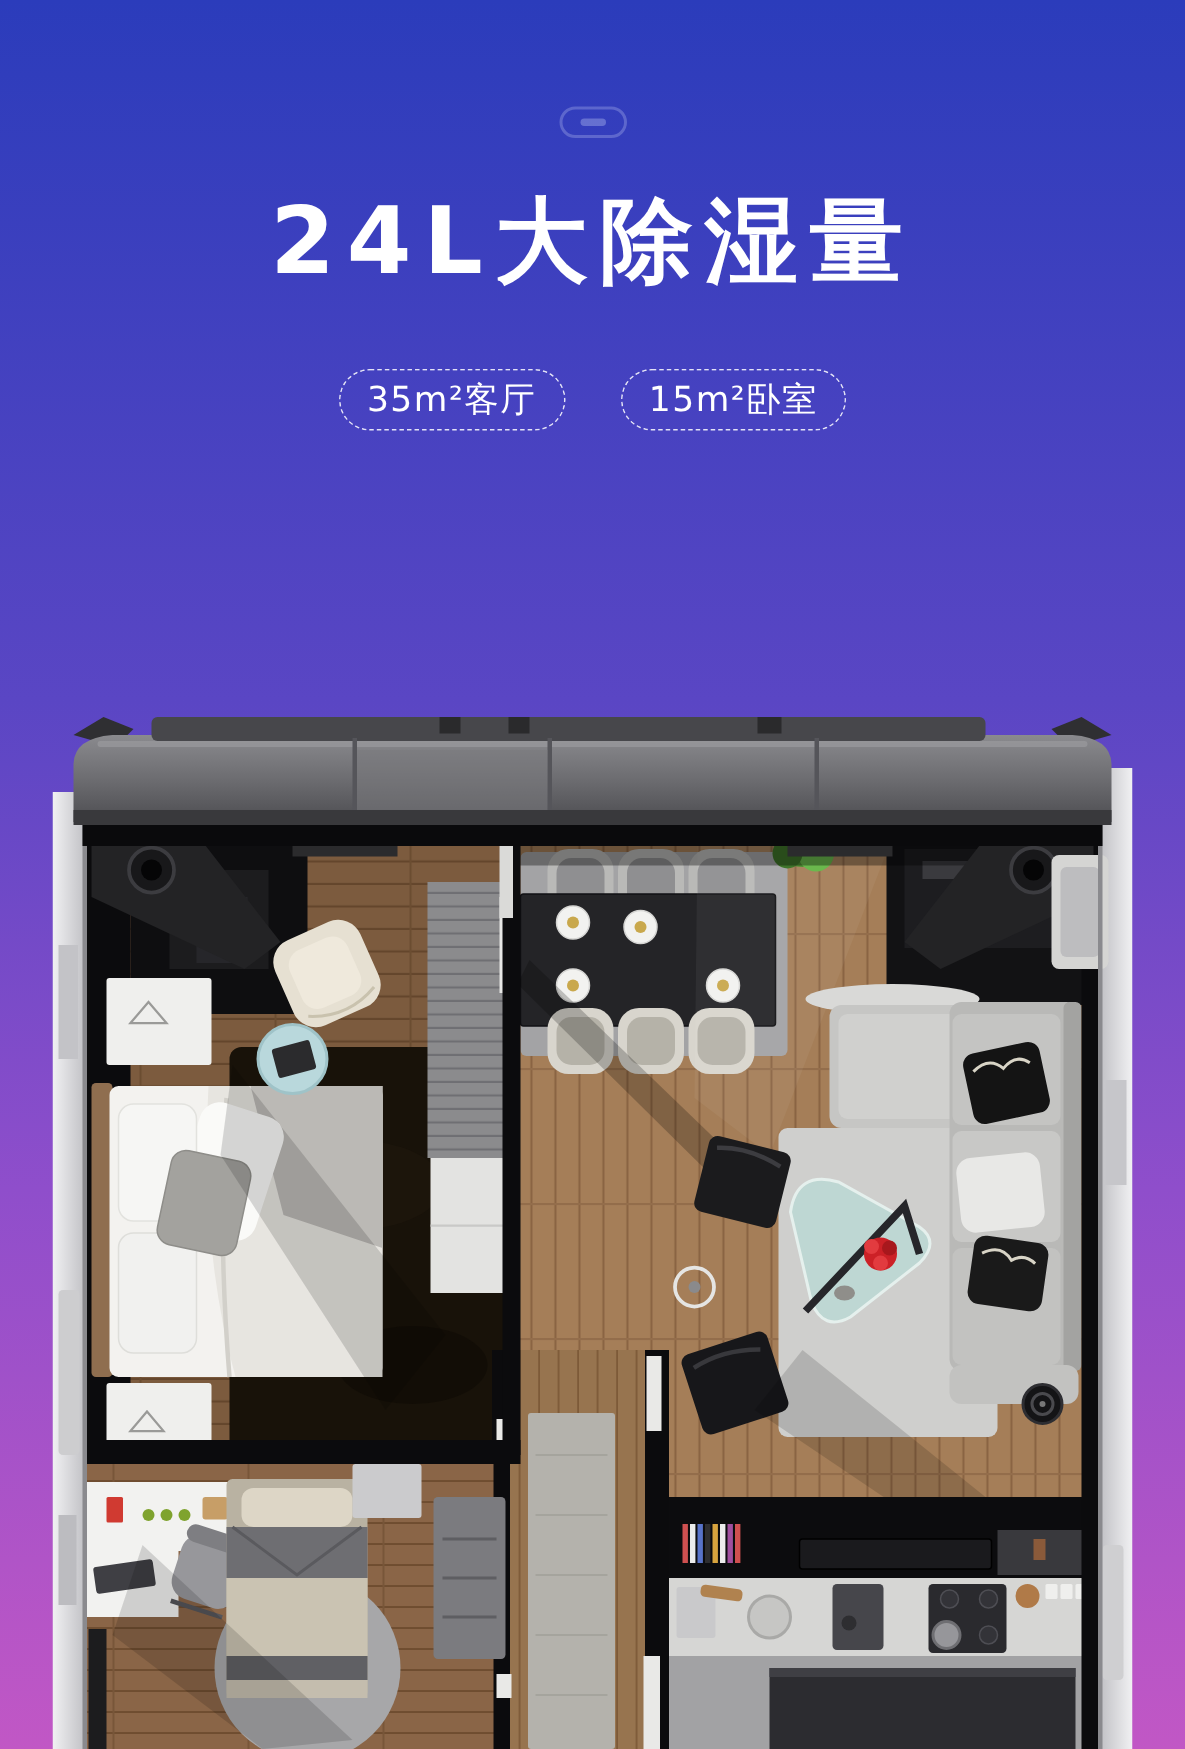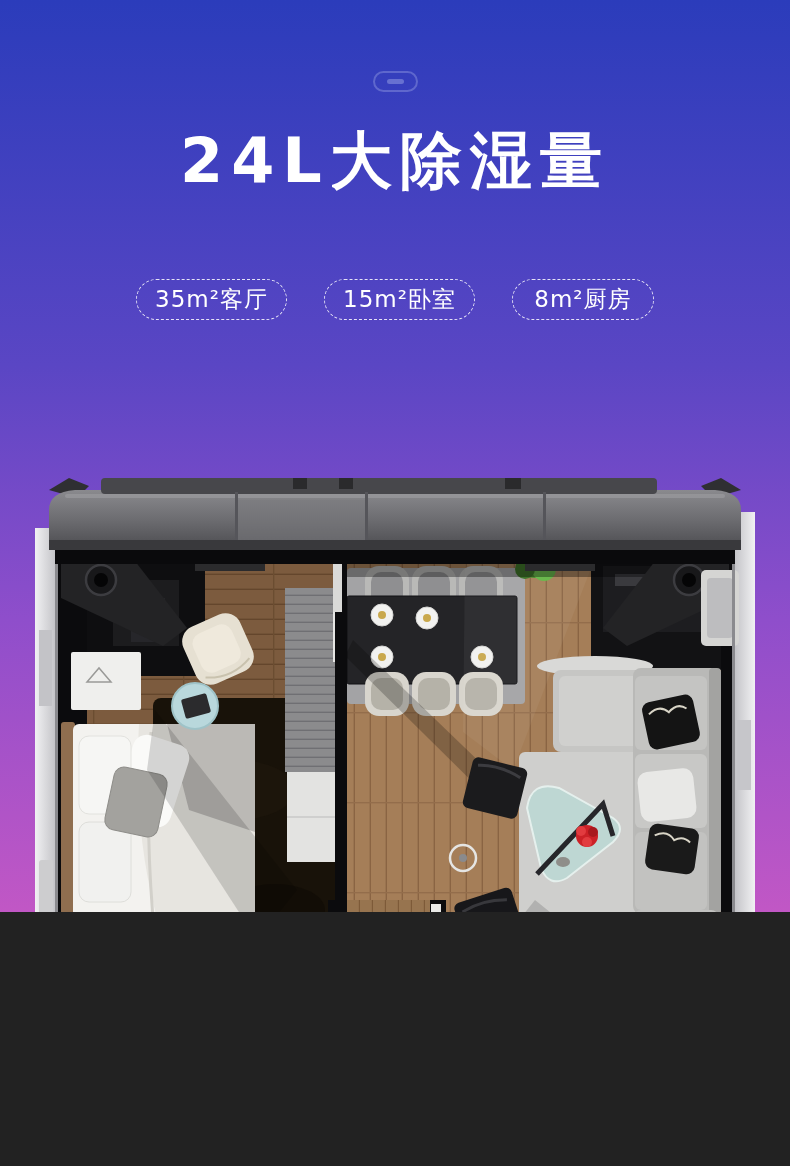--- a/index.html
+++ b/index.html
@@ -1,18 +1,18 @@
 <!DOCTYPE html>
 <html style="--bg-top: #2b3cbb; --bg-mid: #5a46c4; --bg-lower: #8f4ecb; --bg-bottom: #c157c5; --title-color: #ffffff; --badge-border: rgba(255,255,255,0.85);"><head>
 <meta charset="utf-8">
 <style>
   html,body{margin:0;padding:0;background:#222;}
   .page{
     position:relative;
-    width:790px;height:912px;
+    width:790px;height:1166px;
     overflow:hidden;
     font-family:"DejaVu Sans","Liberation Sans",sans-serif;
     background:linear-gradient(180deg,
       var(--bg-top,#2b3cbb) 0%,
       var(--bg-mid,#5a46c4) 40%,
       var(--bg-lower,#8f4ecb) 68%,
       var(--bg-bottom,#c157c5) 100%);
   }
   .hero{position:absolute;top:0;left:0;width:790px;text-align:center;}
   .cap-icon{
@@ -34,40 +34,39 @@
     margin-top:40px;
     display:flex;justify-content:center;gap:37px;
   }
   .badge{
     box-sizing:border-box;
     min-width:142px;height:41px;
     padding:0 18px;
     border:1.5px dashed var(--badge-border,rgba(255,255,255,.85));
     border-radius:22px;
     display:flex;align-items:center;justify-content:center;
-    color:#fff;font-size:23px;font-weight:400;letter-spacing:1px;margin-top:33px;
+    color:#fff;font-size:23px;font-weight:400;letter-spacing:1px;
   }
   .floorplan{position:absolute;left:35px;top:470px;width:720px;height:696px;}
 </style>
 </head>
 <body>
 
 <div class="page">
 
   <div class="hero">
     <div class="cap-icon">
       <div class="bar"></div>
     </div>
     <div class="title">
       <div>24L大除湿量</div>
     </div>
     <div class="badges">
       <span class="badge">35m²客厅</span>
       <span class="badge">15m²卧室</span>
-      <span class="badge">8m²厨房</span>
     </div>
   </div>
 
   <svg class="floorplan" viewBox="0 0 720 696" width="720" height="696" xmlns="http://www.w3.org/2000/svg">
     <defs>
       <linearGradient id="capG" x1="0" y1="0" x2="0" y2="1">
         <stop offset="0" stop-color="#8a8a8e"></stop>
           <stop offset=".5" stop-color="#6d6d71"></stop>
           <stop offset="1" stop-color="#4d4d51"></stop>
       </linearGradient>

